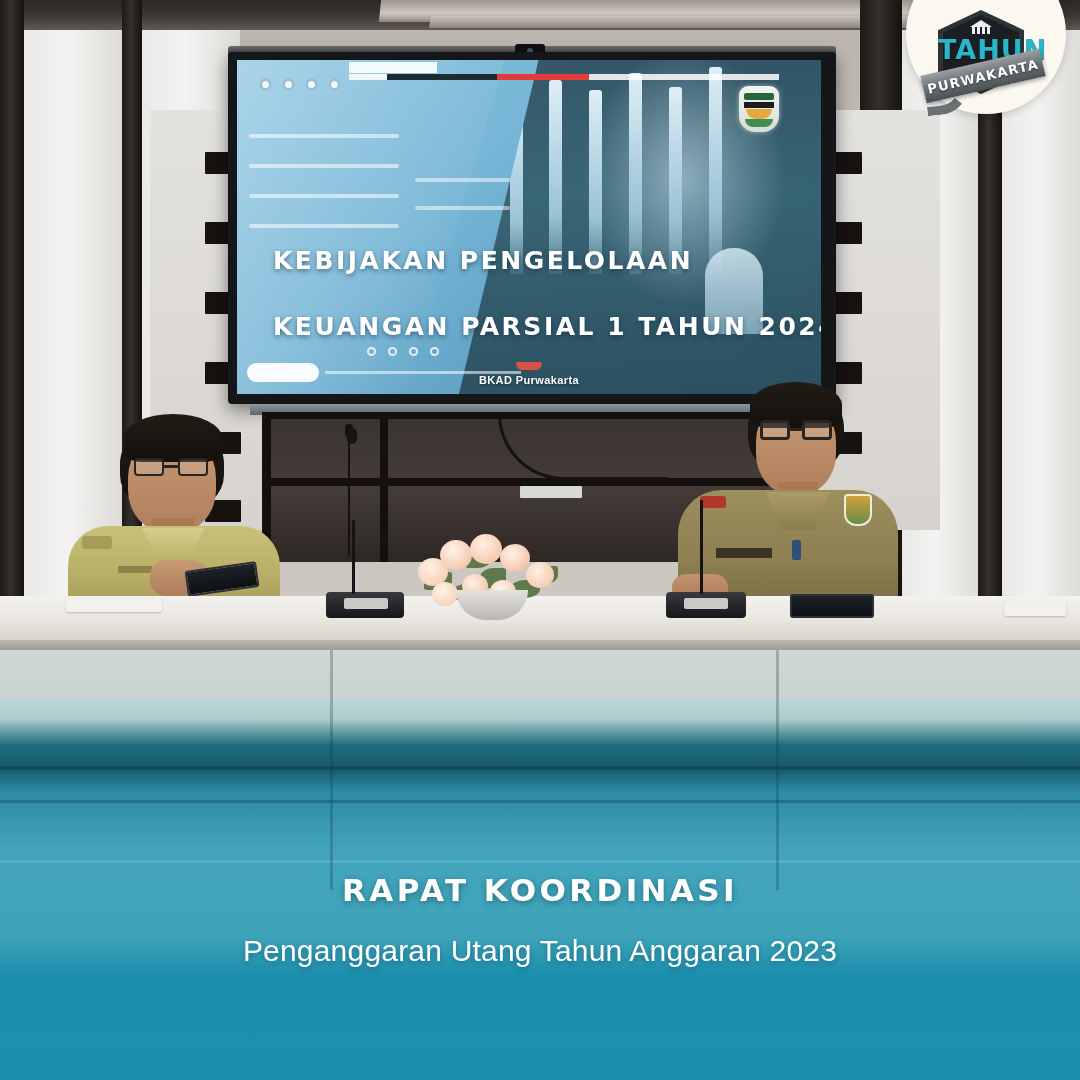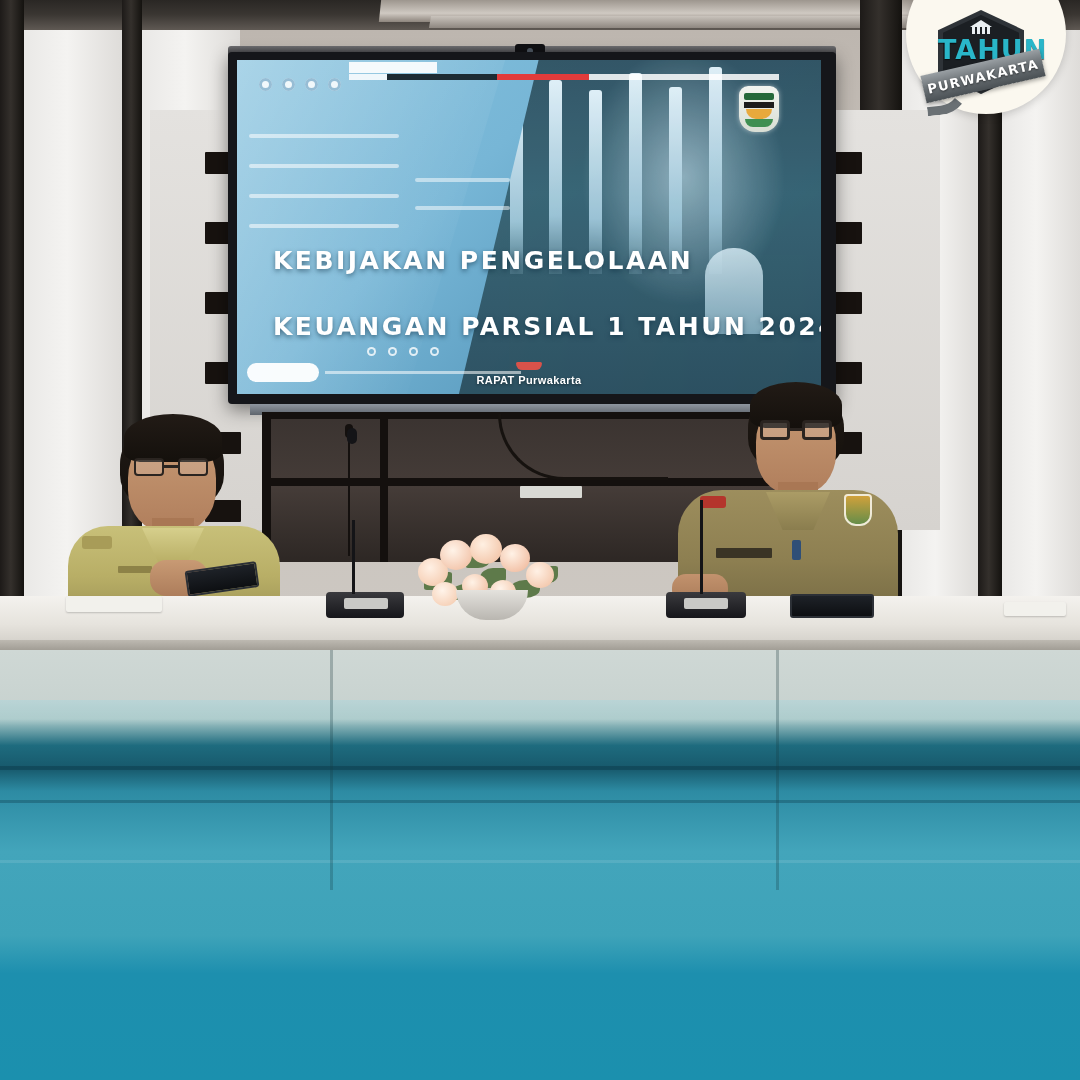--- a/index.html
+++ b/index.html
@@ -476,21 +476,21 @@
 
         <div class="slide-dots2">
           <i></i>
             <i></i>
             <i></i>
             <i></i>
         </div>
         <div class="slide-foot-pill"></div>
         <div class="slide-foot-line"></div>
         <div class="slide-brand-mark"></div>
-        <div class="slide-brand">RAPAT Purwakarta</div>
+        <div class="slide-brand">BKAD Purwakarta</div>
       </div>
     </div>
 
     <div class="stand-top"></div>
     <div class="stand-body"></div>
     <div class="stand-bar" style="left:262px;top:412px;width:545px;height:7px;"></div>
     <div class="stand-bar" style="left:262px;top:478px;width:545px;height:8px;"></div>
     <div class="stand-bar" style="left:262px;top:412px;width:9px;height:150px;"></div>
     <div class="stand-bar" style="left:380px;top:412px;width:8px;height:150px;"></div>
     <div class="stand-bar" style="left:798px;top:412px;width:9px;height:150px;"></div>
@@ -593,20 +593,22 @@
 
   <div class="band">
     <div class="band-stripe" style="top:0;height:26px;background:linear-gradient(180deg,rgba(255,255,255,.28),rgba(255,255,255,0));"></div>
     <div class="band-stripe" style="top:66px;height:4px;background:rgba(12,55,70,.45);"></div>
     <div class="band-stripe" style="top:100px;height:3px;background:rgba(18,70,88,.4);"></div>
     <div class="band-stripe" style="top:160px;height:3px;background:rgba(255,255,255,.10);"></div>
     <div class="band-seam" style="left:330px;top:0;height:190px;"></div>
     <div class="band-seam" style="left:776px;top:0;height:190px;"></div>
   </div>
 
+  <div class="caption cap-title">RAPAT KOORDINASI</div>
+  <div class="caption cap-sub1">Penganggaran Utang Tahun Anggaran 2023</div>
 
   <div class="logo-circle"></div>
   <div class="logo-inner">
     <div class="hexbadge"></div>
     <div class="logo-building">
       <div class="roof"></div>
       <div class="cols"></div>
     </div>
     <div class="logo-bkad">TAHUN</div>
     <div class="ribbon-tail"></div>

